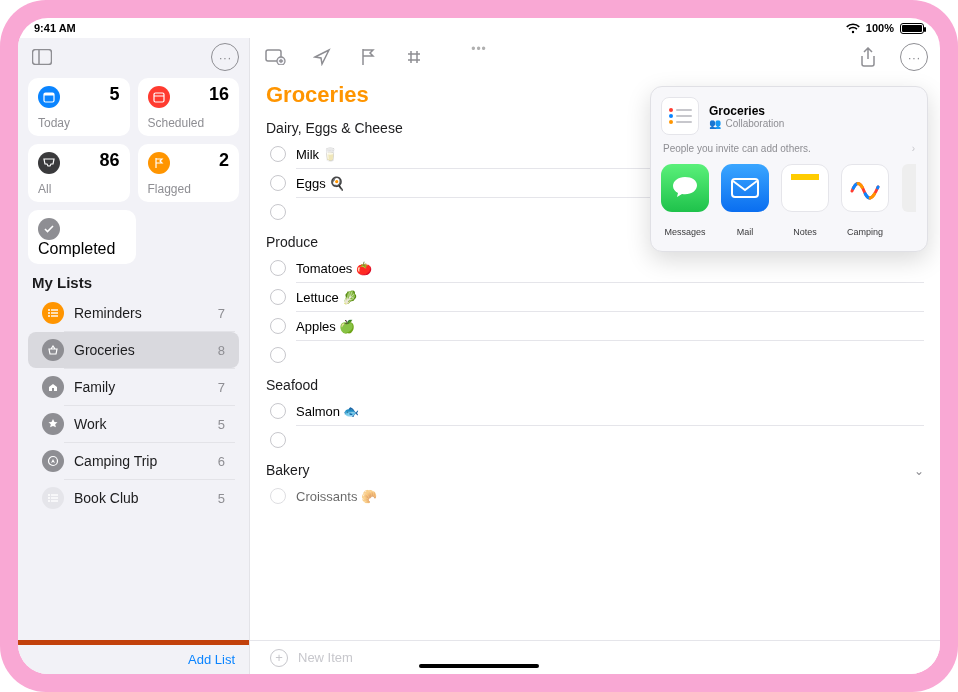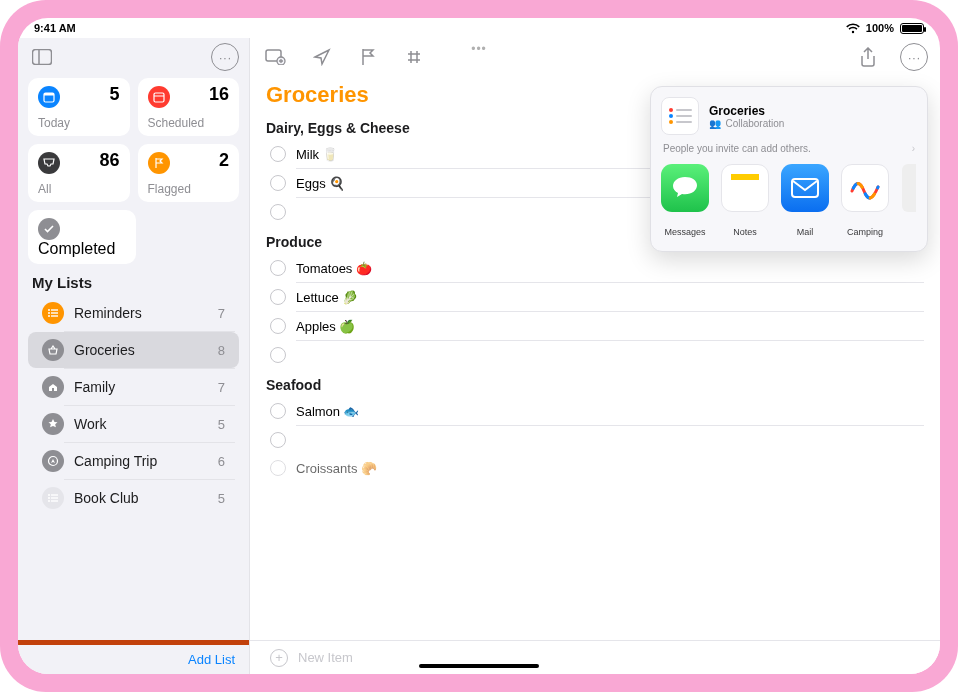--- a/index.html
+++ b/index.html
@@ -82,21 +82,21 @@
   .list-sep { border-bottom:1px solid #e3e3e8; margin-left:46px; margin-right:14px; }
   .sidebar-footer { height:34px; border-top:5px solid #c2410c; display:flex; align-items:center; justify-content:flex-end; padding:0 14px;}
   .addlist { color:#0a84ff; font-size:13px; }
 
   
   .detail { flex:1 1 auto; display:flex; flex-direction:column; position:relative; }
   .toolbar { height:34px; display:flex; align-items:center; justify-content:space-between; padding:4px 12px 0 12px; color:#8e8e93;}
   .toolbar .tgroup { display:flex; align-items:center; gap:18px; }
   .list-title { color:#ff9500; font-weight:700; font-size:22px; padding:10px 16px 4px; }
   .sections { flex:1 1 auto; overflow:hidden; padding-bottom:30px; }
-  .sec-h { display:flex; align-items:flex-end; justify-content:space-between; font-weight:700; font-size:14px; padding:8px 16px 4px; color:#1c1c1e;}
+  .sec-h { display:flex; align-items:flex-end; justify-content:space-between; font-weight:400; font-size:14px; padding:8px 16px 4px; color:#1c1c1e;}
   .chev { color:#8e8e93; font-size:12px; }
   .item, .blank {
     display:flex; align-items:center; gap:10px; padding:4px 16px 4px 20px; height:28px;
   }
   .radio { width:16px; height:16px; border:1.5px solid #c7c7cc; border-radius:50%; flex:0 0 auto;}
   .item .label { font-size:13px; }
   .hr { border-bottom:1px solid #e5e5ea; margin-left:46px; margin-right:16px; }
   .newrow { position:absolute; left:0; right:0; bottom:0; height:34px; display:flex; align-items:center; gap:10px; padding:0 16px 0 20px; background:#fff; border-top:1px solid #e5e5ea; color:#c7c7cc;}
   .newrow .plus { width:18px; height:18px; border-radius:9px; border:1.5px solid #c7c7cc; display:flex; align-items:center; justify-content:center; font-size:13px; line-height:1;}
   .newrow .placeholder { font-size:13px; }
@@ -390,20 +390,24 @@
           </div>
           <div class="item">
               <div class="radio"></div>
               <span class="label">Salmon 🐟</span>
             </div>
             <div class="hr"></div>
           <div class="blank">
               <div class="radio"></div>
             </div>
 
+          <div class="sec-h">
+            <span>Bakery</span>
+            <span class="chev">⌄</span>
+          </div>
           <div class="item" style="opacity:.6;">
               <div class="radio"></div>
               <span class="label">Croissants 🥐</span>
             </div>
         </div>
 
         <div class="newrow">
           <div class="plus">+</div>
           <span class="placeholder">New Item</span>
         </div>
@@ -439,33 +443,33 @@
           <div class="share-apps">
             <div class="share-app">
               <div class="appicon ai-messages">
                 <svg width="28" height="26" viewBox="0 0 28 26">
                     <path d="M14 2C7 2 2 6 2 11c0 3 2 5.6 5 7l-1 4 5-3c1 .2 2 .3 3 .3 7 0 12-4 12-9S21 2 14 2z" fill="#fff"></path>
                   </svg>
               </div>
               <div class="name">Messages</div>
             </div>
             <div class="share-app">
-              <div class="appicon ai-notes">
-                  <div class="pad"></div>
-                </div>
-              <div class="name">Notes</div>
-            </div>
-            <div class="share-app">
               <div class="appicon ai-mail">
                 <svg width="30" height="22" viewBox="0 0 30 22">
                     <rect x="2" y="2" width="26" height="18" rx="3" fill="none" stroke="#fff" stroke-width="2"></rect>
                     <path d="M3 4l12 9L27 4" fill="none" stroke="#fff" stroke-width="2"></path>
                   </svg>
               </div>
               <div class="name">Mail</div>
+            </div>
+            <div class="share-app">
+              <div class="appicon ai-notes">
+                  <div class="pad"></div>
+                </div>
+              <div class="name">Notes</div>
             </div>
             <div class="share-app">
               <div class="appicon ai-freeform">
                 <svg viewBox="0 0 30 26">
                     <path d="M2 16c4-10 8-10 12 0s8 10 14-4" fill="none" stroke-width="3" stroke-linecap="round" stroke="#ff3b30"></path>
                     <path d="M2 16c4-10 8-10 12 0s8 10 14-4" fill="none" stroke-width="3" stroke-linecap="round" stroke="#0a84ff" stroke-dasharray="6 14" stroke-dashoffset="-3"></path>
                     <path d="M2 16c4-10 8-10 12 0s8 10 14-4" fill="none" stroke-width="3" stroke-linecap="round" stroke="#ff9500" stroke-dasharray="6 14" stroke-dashoffset="-10"></path>
                   </svg>
               </div>
               <div class="name">Camping</div>

